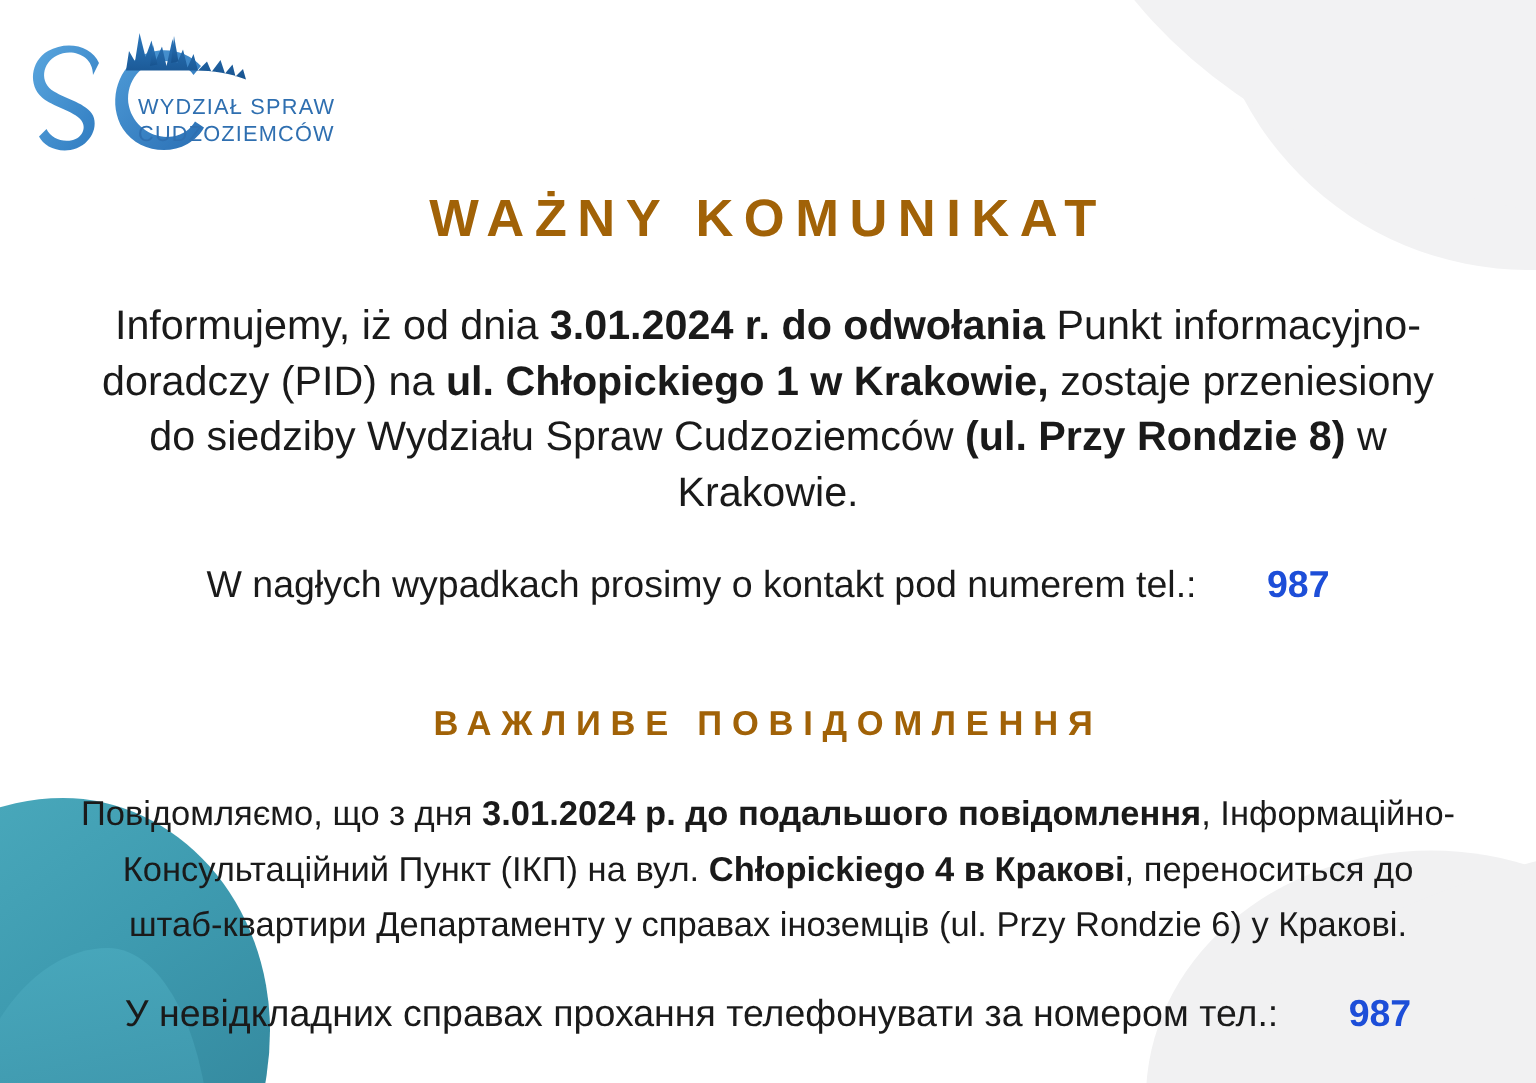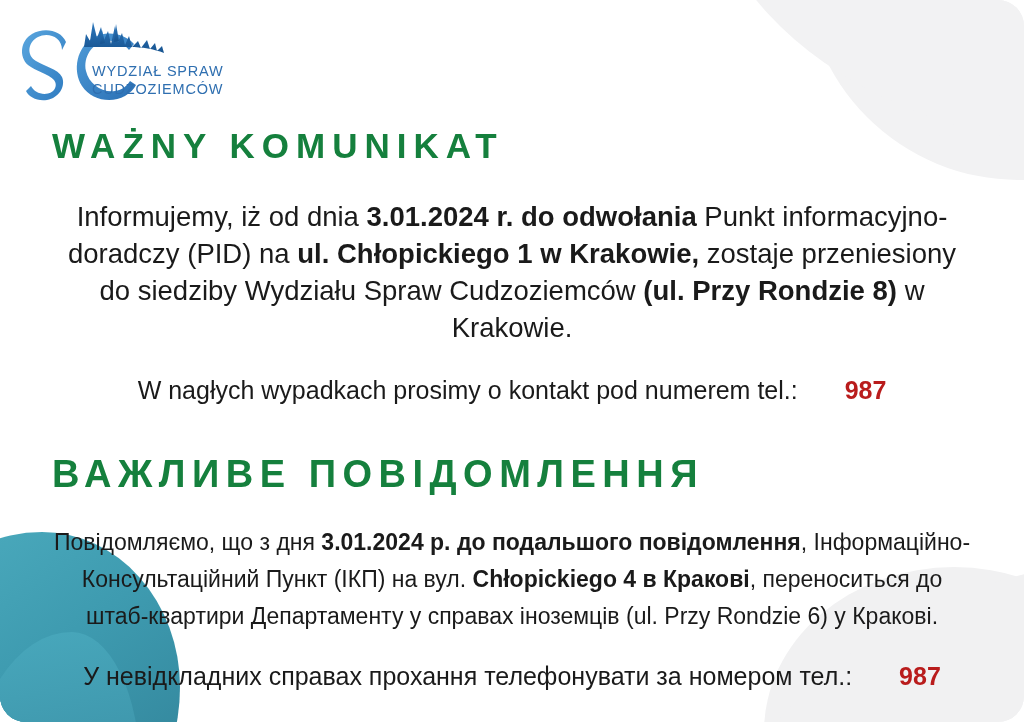--- a/index.html
+++ b/index.html
@@ -10,21 +10,20 @@
   body {
     font-family: "Liberation Sans", sans-serif;
     background: #ffffff;
   }
   #poster {
     position: relative;
     width: 1024px;
     height: 722px;
     background: #ffffff;
     overflow: hidden;
-    border-radius: 26px;
   }
 
   
   .deco { position: absolute; pointer-events: none; }
 
   #deco-top-right {
     top: -160px;
     right: -150px;
     width: 460px;
     height: 330px;
@@ -108,29 +107,29 @@
   #content {
     position: absolute;
     top: 0; left: 0;
     width: 1024px;
     height: 722px;
     box-sizing: border-box;
     padding: 0 52px;
   }
 
   .headline {
-    text-align: left;
+    text-align: center;
     font-weight: bold;
     font-size: 35px;
     letter-spacing: 7px;
-    color: #15803d;
+    color: #a16207;
     white-space: pre;
   }
   #headline-pl { margin-top: 126px; }
-  #headline-uk { margin-top: 0; font-size: 38px; letter-spacing: 6.5px; }
+  #headline-uk { margin-top: 16px; font-size: 23px; letter-spacing: 6.5px; }
 
   .body-block {
     text-align: center;
     font-size: 27.5px;
     line-height: 37px;
     color: #1a1a1a;
     font-weight: normal;
   }
   #body-pl { margin-top: 32px; }
   #body-uk { margin-top: 28px; font-size: 23px; line-height: 37px; }
@@ -138,21 +137,21 @@
   .contact-line {
     text-align: center;
     font-size: 25px;
     line-height: 34px;
     color: #1a1a1a;
   }
   #contact-pl { margin-top: 27px; }
   #contact-uk { margin-top: 24px; }
 
   .b { font-weight: bold; text-align: center; }
-  .phone { font-weight: bold; color: #b91c1c; margin-left: 40px; }
+  .phone { font-weight: bold; color: #1d4ed8; margin-left: 40px; }
 
   #spacer-mid { height: 46px; }
 </style>
 </head>
 <body>
 
 <div id="poster">
 
   <div class="deco" id="deco-top-right-2"></div>
   <div class="deco" id="deco-top-right"></div>

